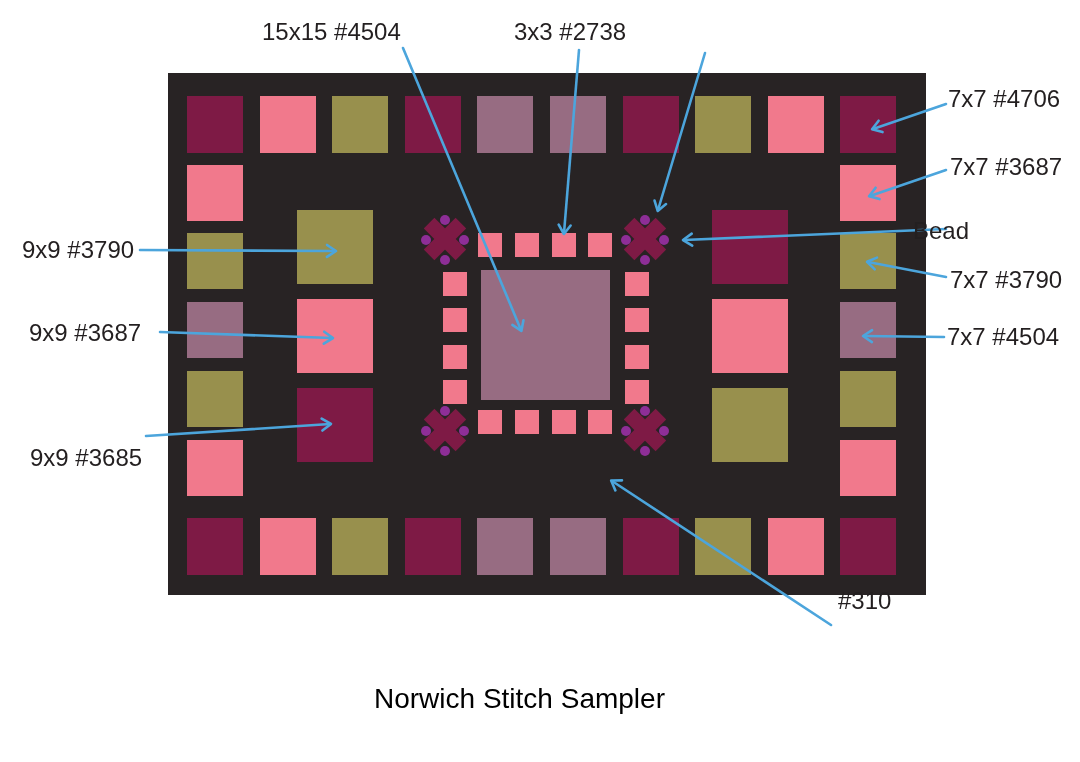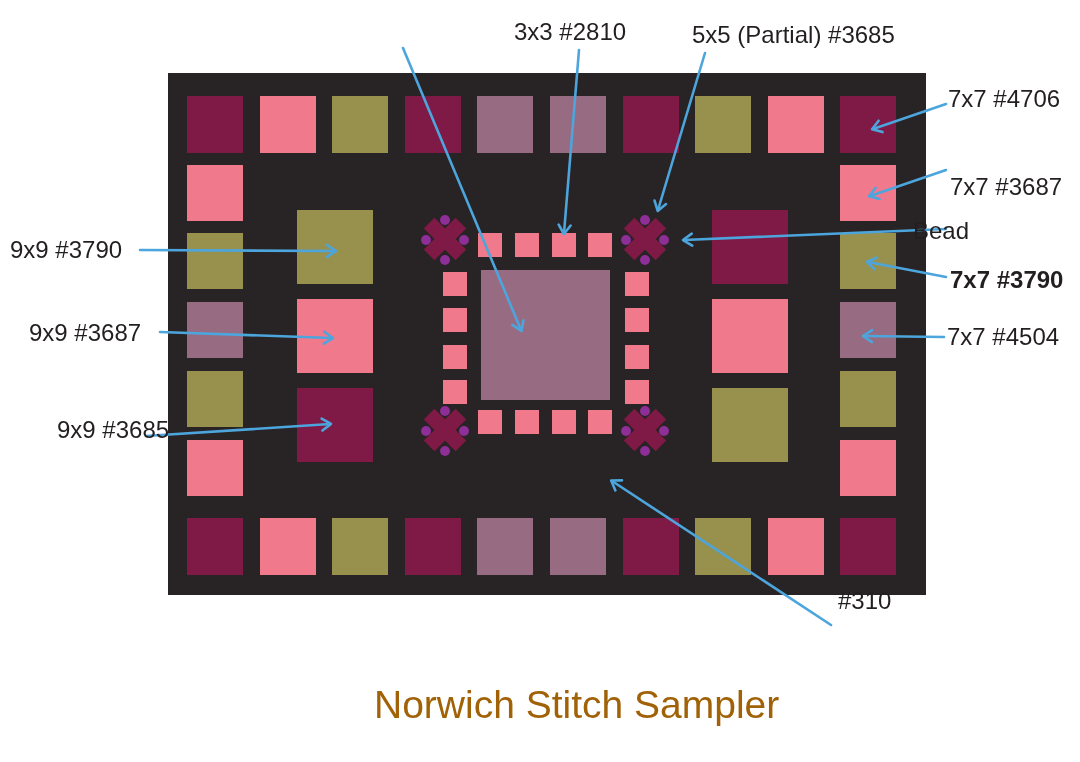--- a/index.html
+++ b/index.html
@@ -25,22 +25,22 @@
     font-size: 24px;
     line-height: 1.15;
     color: #231F20;
     white-space: nowrap;
     letter-spacing: 0px;
   }
   .diagram-title {
     position: absolute;
     left: 374px;
     top: 683px;
-    font-size: 39px;
-    color: #a16207;
+    font-size: 28px;
+    color: #000000;
     white-space: nowrap;
   }
 </style>
 </head>
 <body>
 
 <div class="stage">
 
   <svg id="diagram-svg" width="1080" height="762" viewBox="0 0 1080 762">
     <defs>
@@ -151,27 +151,27 @@
         <line x1="946" y1="229" x2="684" y2="240" stroke="#4CA5DC" stroke-width="2.6" stroke-linecap="round" marker-end="url(#arrowhead)"></line>
         <line x1="946" y1="277" x2="868" y2="262" stroke="#4CA5DC" stroke-width="2.6" stroke-linecap="round" marker-end="url(#arrowhead)"></line>
         <line x1="944" y1="337" x2="864" y2="336" stroke="#4CA5DC" stroke-width="2.6" stroke-linecap="round" marker-end="url(#arrowhead)"></line>
         <line x1="140" y1="250" x2="335" y2="251" stroke="#4CA5DC" stroke-width="2.6" stroke-linecap="round" marker-end="url(#arrowhead)"></line>
         <line x1="160" y1="332" x2="332" y2="338" stroke="#4CA5DC" stroke-width="2.6" stroke-linecap="round" marker-end="url(#arrowhead)"></line>
         <line x1="146" y1="436" x2="330" y2="424" stroke="#4CA5DC" stroke-width="2.6" stroke-linecap="round" marker-end="url(#arrowhead)"></line>
         <line x1="831" y1="625" x2="612" y2="481" stroke="#4CA5DC" stroke-width="2.6" stroke-linecap="round" marker-end="url(#arrowhead)"></line>
       </g>
   </svg>
 
-  <div class="callout-label" style="left: 514px; top: 18px;">3x3 #2810</div>
-  <div class="callout-label" style="left: 692px; top: 21px;">5x5 (Partial) #3685</div>
+  <div class="callout-label" style="left: 262px; top: 18px;">15x15 #4504</div>
+  <div class="callout-label" style="left: 514px; top: 18px;">3x3 #2738</div>
   <div class="callout-label" style="left: 948px; top: 85px;">7x7 #4706</div>
-  <div class="callout-label" style="left: 950px; top: 153px; margin-top: 20px;">7x7 #3687</div>
+  <div class="callout-label" style="left: 950px; top: 153px;">7x7 #3687</div>
   <div class="callout-label" style="left: 913px; top: 217px;">Bead</div>
-  <div class="callout-label" style="left: 950px; top: 266px; font-weight: bold;">7x7 #3790</div>
+  <div class="callout-label" style="left: 950px; top: 266px;">7x7 #3790</div>
   <div class="callout-label" style="left: 947px; top: 323px;">7x7 #4504</div>
-  <div class="callout-label" style="left: 10px; top: 236px;">9x9 #3790</div>
+  <div class="callout-label" style="left: 22px; top: 236px;">9x9 #3790</div>
   <div class="callout-label" style="left: 29px; top: 319px;">9x9 #3687</div>
-  <div class="callout-label" style="left: 30px; top: 416px; margin-left: 27px;">9x9 #3685</div>
+  <div class="callout-label" style="left: 30px; top: 444px;">9x9 #3685</div>
   <div class="callout-label" style="left: 838px; top: 587px;">#310</div>
 
   <div class="diagram-title">Norwich Stitch Sampler</div>
 
 </div>
 
 </body></html>

